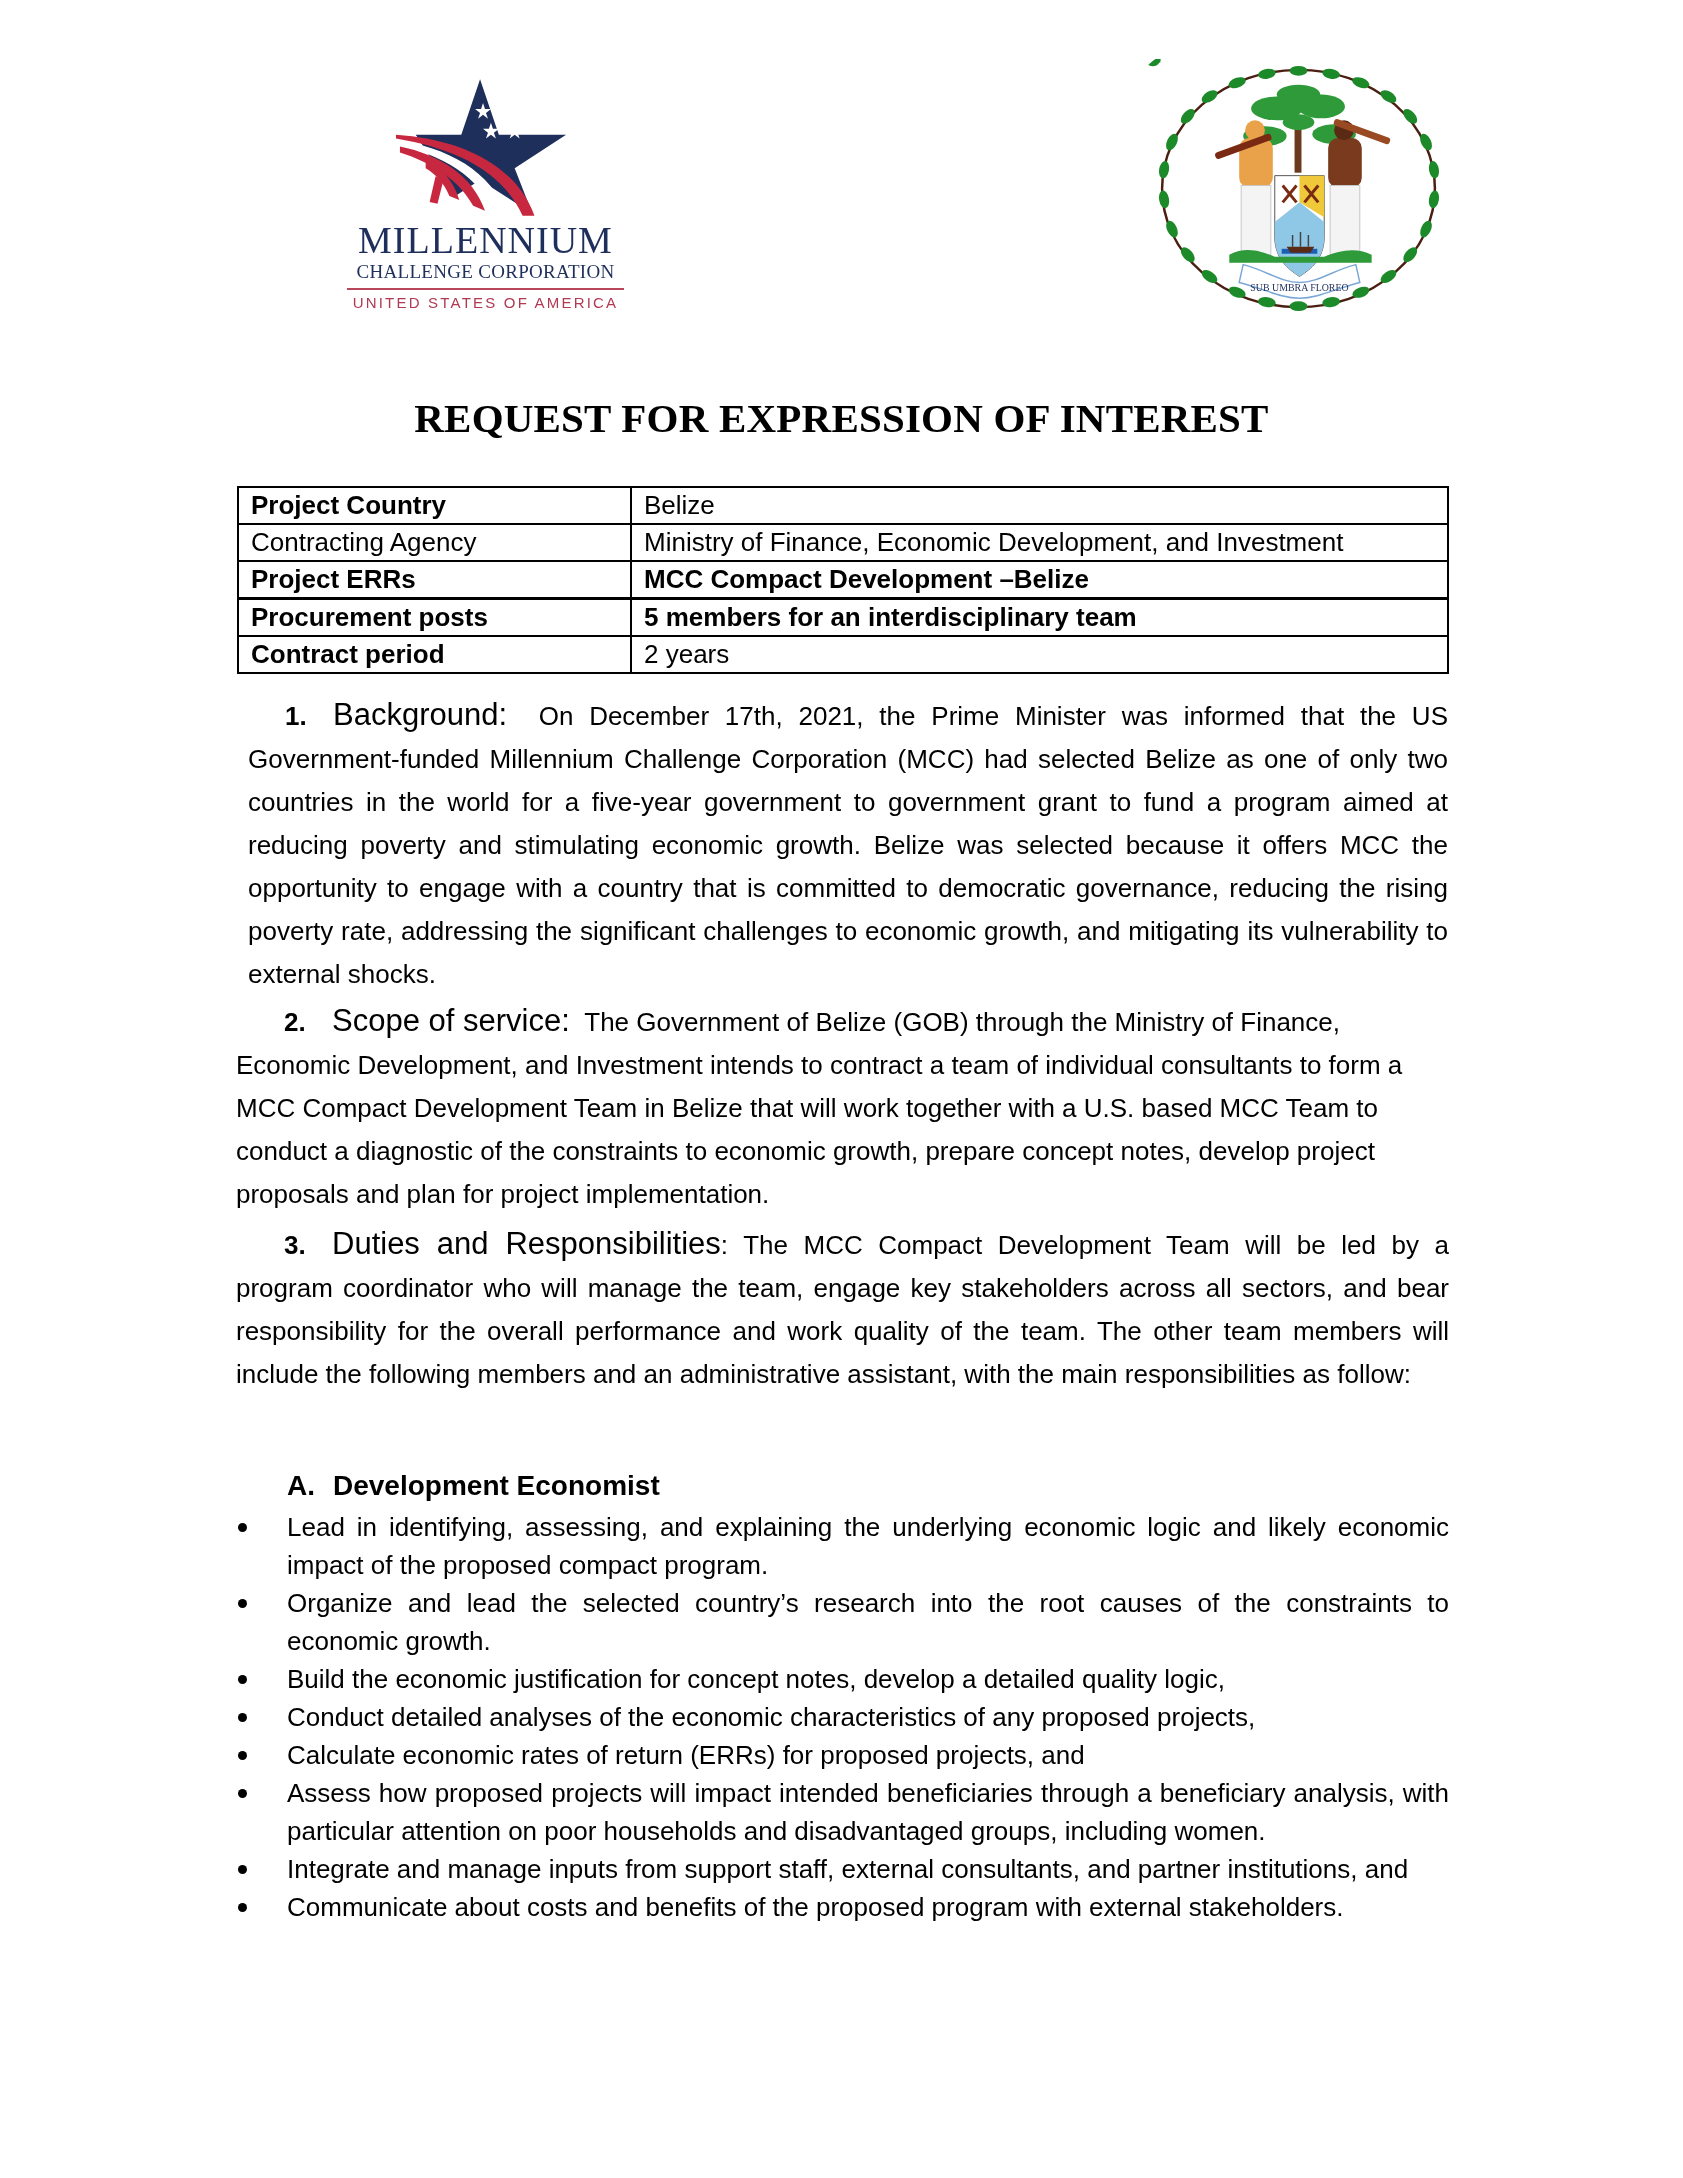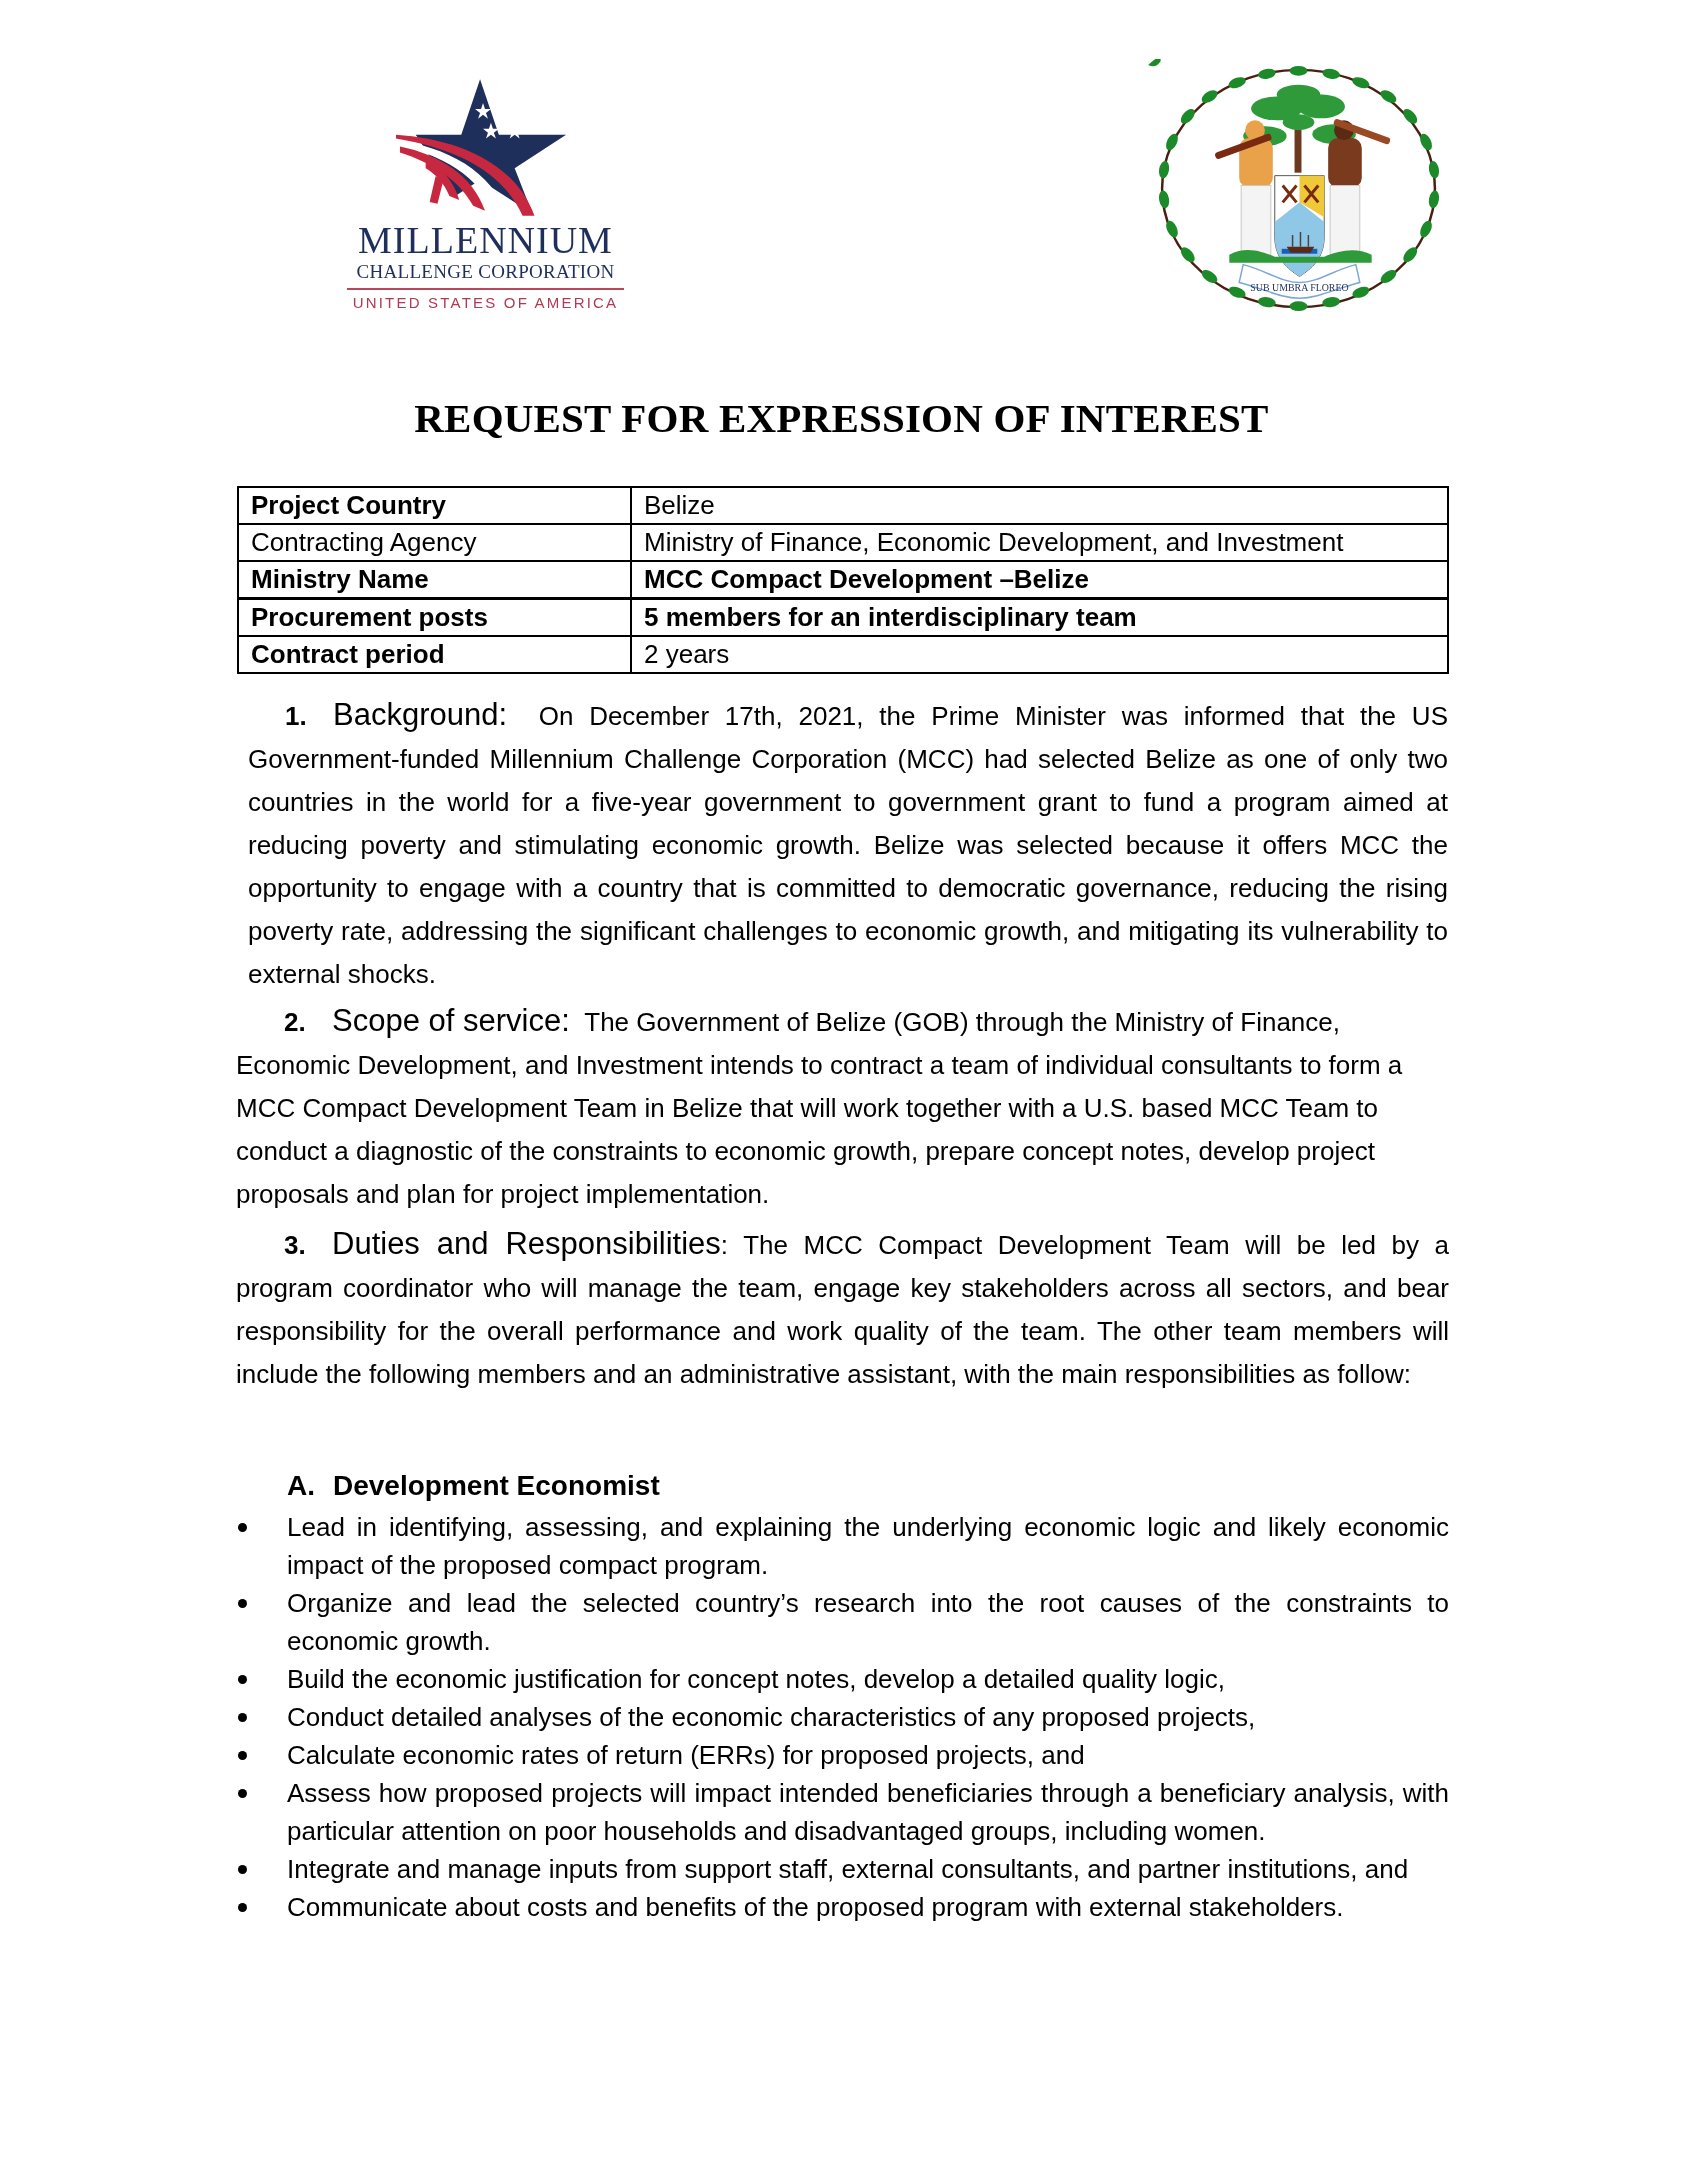--- a/index.html
+++ b/index.html
@@ -167,21 +167,21 @@
   <tbody>
     <tr>
       <td class="k b">Project Country</td>
       <td>Belize</td>
     </tr>
     <tr>
       <td class="k">Contracting Agency</td>
       <td>Ministry of Finance, Economic Development, and Investment</td>
     </tr>
     <tr>
-      <td class="k b">Ministry Name</td>
+      <td class="k b">Project ERRs</td>
       <td class="b">MCC Compact Development –Belize</td>
     </tr>
     <tr class="thick">
       <td class="k b">Procurement posts</td>
       <td class="b">5 members for an interdisciplinary team</td>
     </tr>
     <tr>
       <td class="k b">Contract period</td>
       <td>2 years</td>
     </tr>

